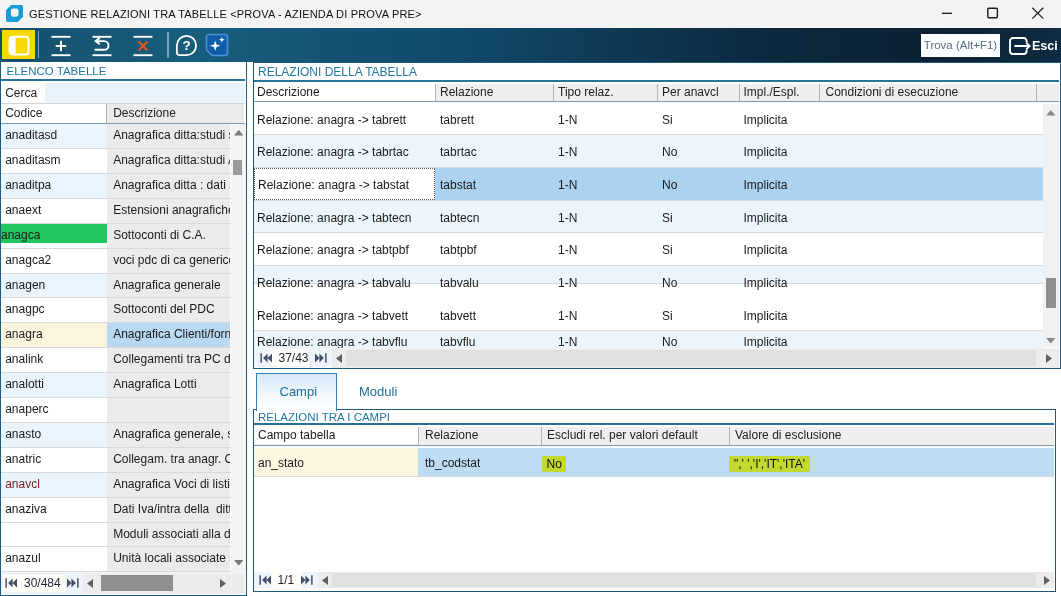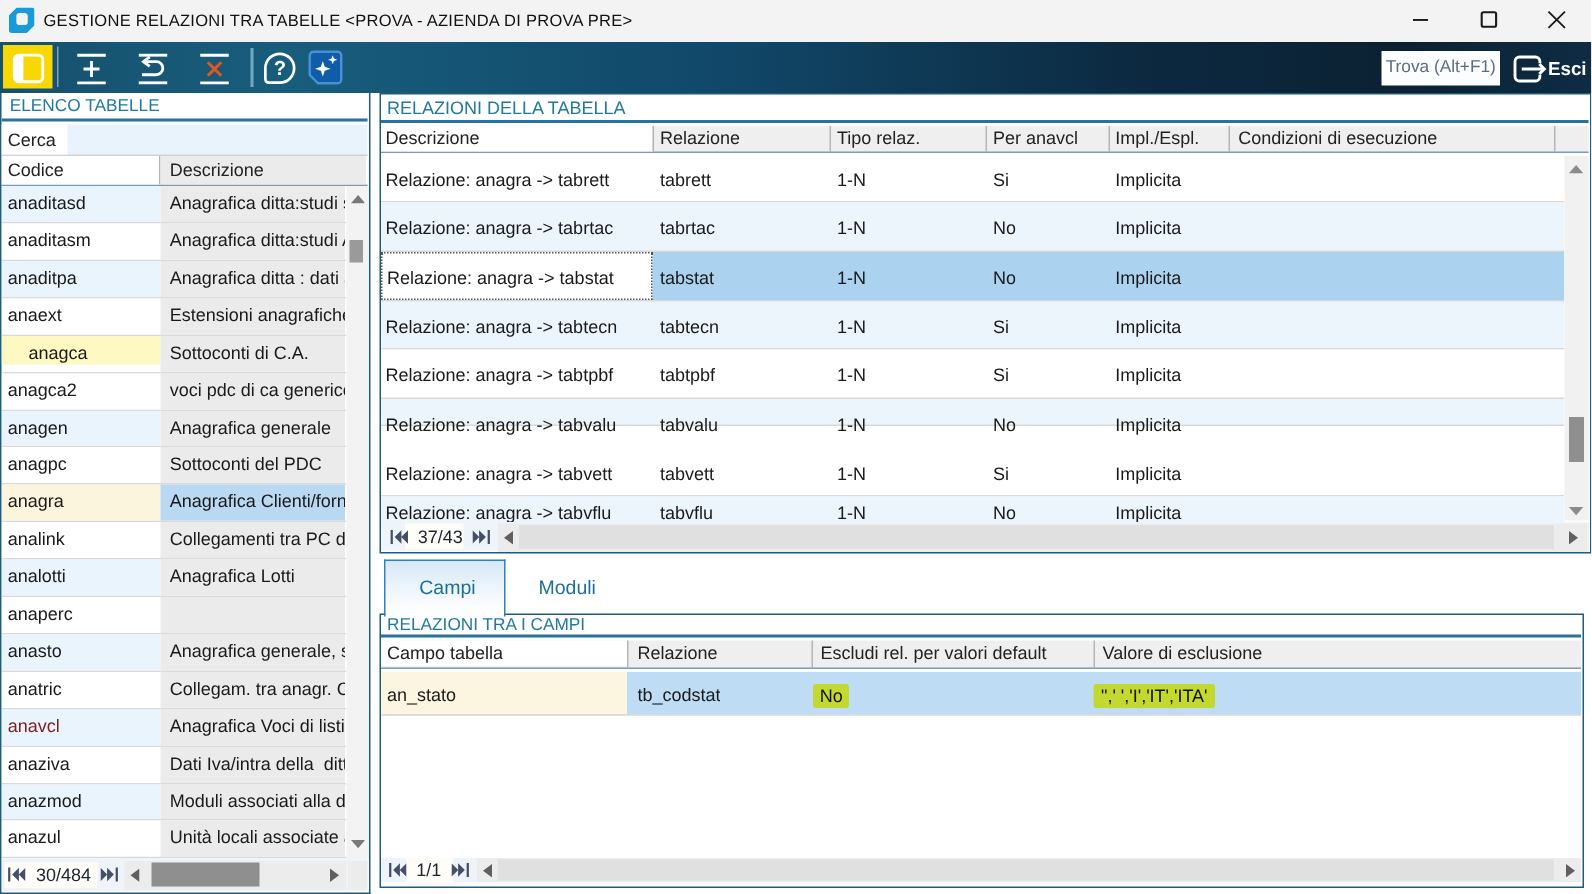--- a/index.html
+++ b/index.html
@@ -88,21 +88,21 @@
       </div>
       <div class="abs" style="left:0;top:49.8px;width:229.5px;height:24.9px;border-bottom:1px solid #d9d9d9;">
         <div class="abs txt" style="left:0;top:0;width:106.2px;height:23.9px;background:#eaf4fc;font-size:12px;line-height:23.9px;padding-left:4.2px;color:#1a1a1a;">anaditpa</div>
         <div class="abs txt" style="left:106.2px;top:0;width:123.3px;height:23.9px;background:#ebebeb;font-size:12px;line-height:23.9px;padding-left:6px;color:#1a1a1a;">Anagrafica ditta : dati aggi</div>
       </div>
       <div class="abs" style="left:0;top:74.7px;width:229.5px;height:24.9px;border-bottom:1px solid #d9d9d9;">
         <div class="abs txt" style="left:0;top:0;width:106.2px;height:23.9px;background:#ffffff;font-size:12px;line-height:23.9px;padding-left:4.2px;color:#1a1a1a;">anaext</div>
         <div class="abs txt" style="left:106.2px;top:0;width:123.3px;height:23.9px;background:#ebebeb;font-size:12px;line-height:23.9px;padding-left:6px;color:#1a1a1a;">Estensioni anagrafiche</div>
       </div>
       <div class="abs" style="left:0;top:99.6px;width:229.5px;height:24.9px;border-bottom:1px solid #d9d9d9;">
-        <div class="abs txt" style="left:0;top:0;width:106.2px;height:19px;background:#fef9c3;font-size:12px;line-height:23.9px;padding-left:18px;color:#1a1a1a;">anagca</div>
+        <div class="abs txt" style="left:0;top:0;width:106.2px;height:19px;background:#22c55e;font-size:12px;line-height:23.9px;padding-left:0;color:#1a1a1a;">anagca</div>
         <div class="abs txt" style="left:106.2px;top:0;width:123.3px;height:23.9px;background:#ebebeb;font-size:12px;line-height:23.9px;padding-left:6px;color:#1a1a1a;">Sottoconti di C.A.</div>
       </div>
       <div class="abs" style="left:0;top:124.5px;width:229.5px;height:24.9px;border-bottom:1px solid #d9d9d9;">
         <div class="abs txt" style="left:0;top:0;width:106.2px;height:23.9px;background:#ffffff;font-size:12px;line-height:23.9px;padding-left:4.2px;color:#1a1a1a;">anagca2</div>
         <div class="abs txt" style="left:106.2px;top:0;width:123.3px;height:23.9px;background:#ebebeb;font-size:12px;line-height:23.9px;padding-left:6px;color:#1a1a1a;">voci pdc di ca generico</div>
       </div>
       <div class="abs" style="left:0;top:149.4px;width:229.5px;height:24.9px;border-bottom:1px solid #d9d9d9;">
         <div class="abs txt" style="left:0;top:0;width:106.2px;height:23.9px;background:#eaf4fc;font-size:12px;line-height:23.9px;padding-left:4.2px;color:#1a1a1a;">anagen</div>
         <div class="abs txt" style="left:106.2px;top:0;width:123.3px;height:23.9px;background:#ebebeb;font-size:12px;line-height:23.9px;padding-left:6px;color:#1a1a1a;">Anagrafica generale</div>
       </div>
@@ -136,21 +136,20 @@
       </div>
       <div class="abs" style="left:0;top:348.6px;width:229.5px;height:24.9px;border-bottom:1px solid #d9d9d9;">
         <div class="abs txt" style="left:0;top:0;width:106.2px;height:23.9px;background:#eaf4fc;font-size:12px;line-height:23.9px;padding-left:4.2px;color:#7f1d1d;">anavcl</div>
         <div class="abs txt" style="left:106.2px;top:0;width:123.3px;height:23.9px;background:#ebebeb;font-size:12px;line-height:23.9px;padding-left:6px;color:#1a1a1a;">Anagrafica Voci di listino</div>
       </div>
       <div class="abs" style="left:0;top:373.5px;width:229.5px;height:24.9px;border-bottom:1px solid #d9d9d9;">
         <div class="abs txt" style="left:0;top:0;width:106.2px;height:23.9px;background:#ffffff;font-size:12px;line-height:23.9px;padding-left:4.2px;color:#1a1a1a;">anaziva</div>
         <div class="abs txt" style="left:106.2px;top:0;width:123.3px;height:23.9px;background:#ebebeb;font-size:12px;line-height:23.9px;padding-left:6px;color:#1a1a1a;">Dati Iva/intra della&nbsp; ditta</div>
       </div>
       <div class="abs" style="left:0;top:398.4px;width:229.5px;height:24.9px;border-bottom:1px solid #d9d9d9;">
-        <div class="abs txt" style="left:0;top:0;width:106.2px;height:23.9px;background:#eaf4fc;font-size:12px;line-height:23.9px;padding-left:4.2px;color:#1a1a1a;">anazmod</div>
         <div class="abs txt" style="left:106.2px;top:0;width:123.3px;height:23.9px;background:#ebebeb;font-size:12px;line-height:23.9px;padding-left:6px;color:#1a1a1a;">Moduli associati alla ditta</div>
       </div>
       <div class="abs" style="left:0;top:423.3px;width:229.5px;height:24.9px;border-bottom:1px solid #d9d9d9;">
         <div class="abs txt" style="left:0;top:0;width:106.2px;height:23.9px;background:#ffffff;font-size:12px;line-height:23.9px;padding-left:4.2px;color:#1a1a1a;">anazul</div>
         <div class="abs txt" style="left:106.2px;top:0;width:123.3px;height:23.9px;background:#ebebeb;font-size:12px;line-height:23.9px;padding-left:6px;color:#1a1a1a;">Unità locali associate alla</div>
       </div>
     </div>
     <div class="abs" style="left:229.5px;top:62.2px;width:15px;height:448.2px;background:#f3f3f3;">
       <svg class="abs" style="left:3px;top:6px;" width="9.5" height="5.5" viewBox="0 0 9.5 5.5">
           <path d="M4.75 0 L9.5 5.5 L0 5.5 z" fill="#7a7a7a"></path>

